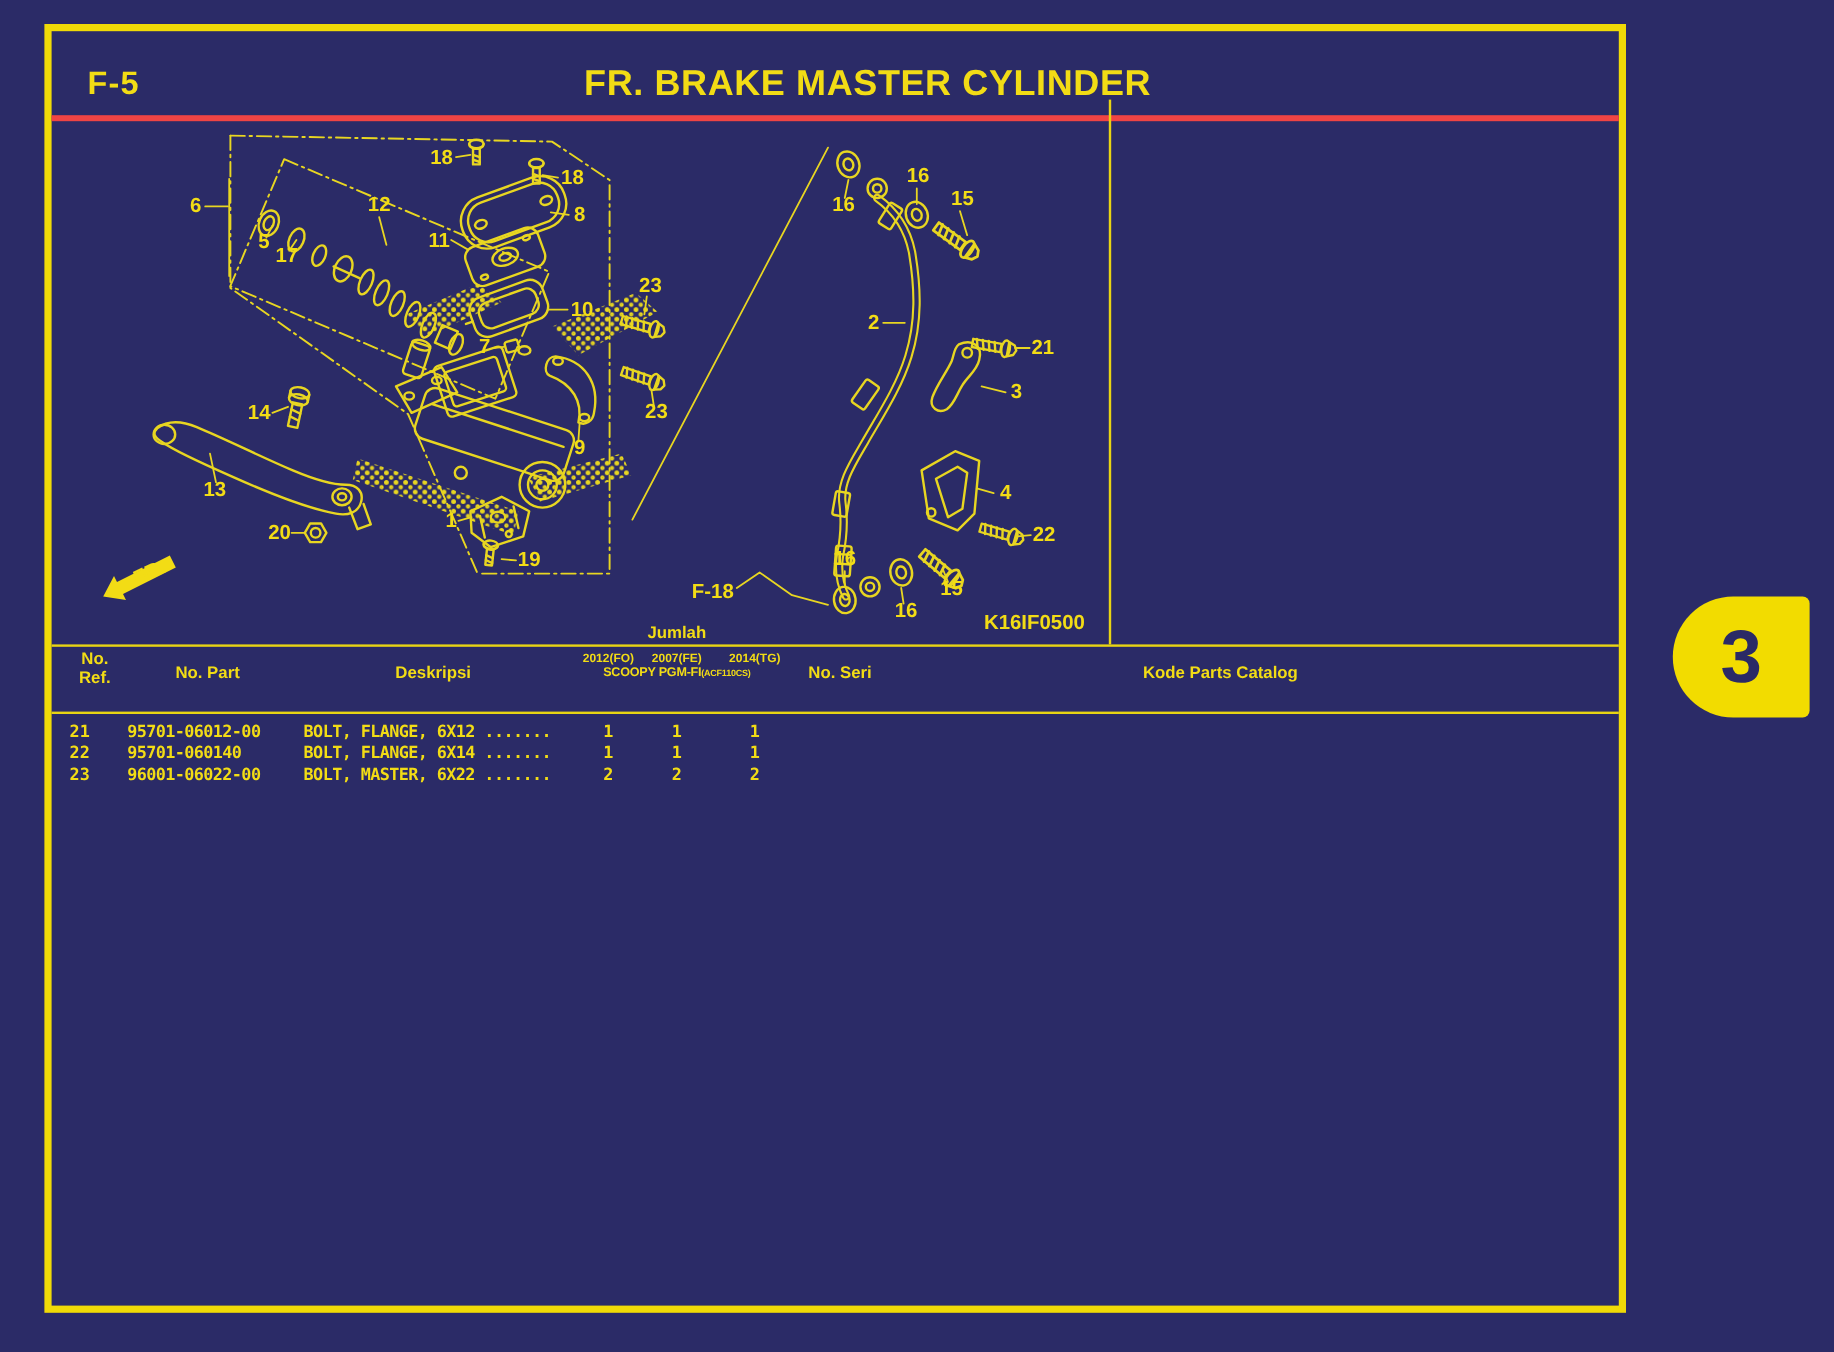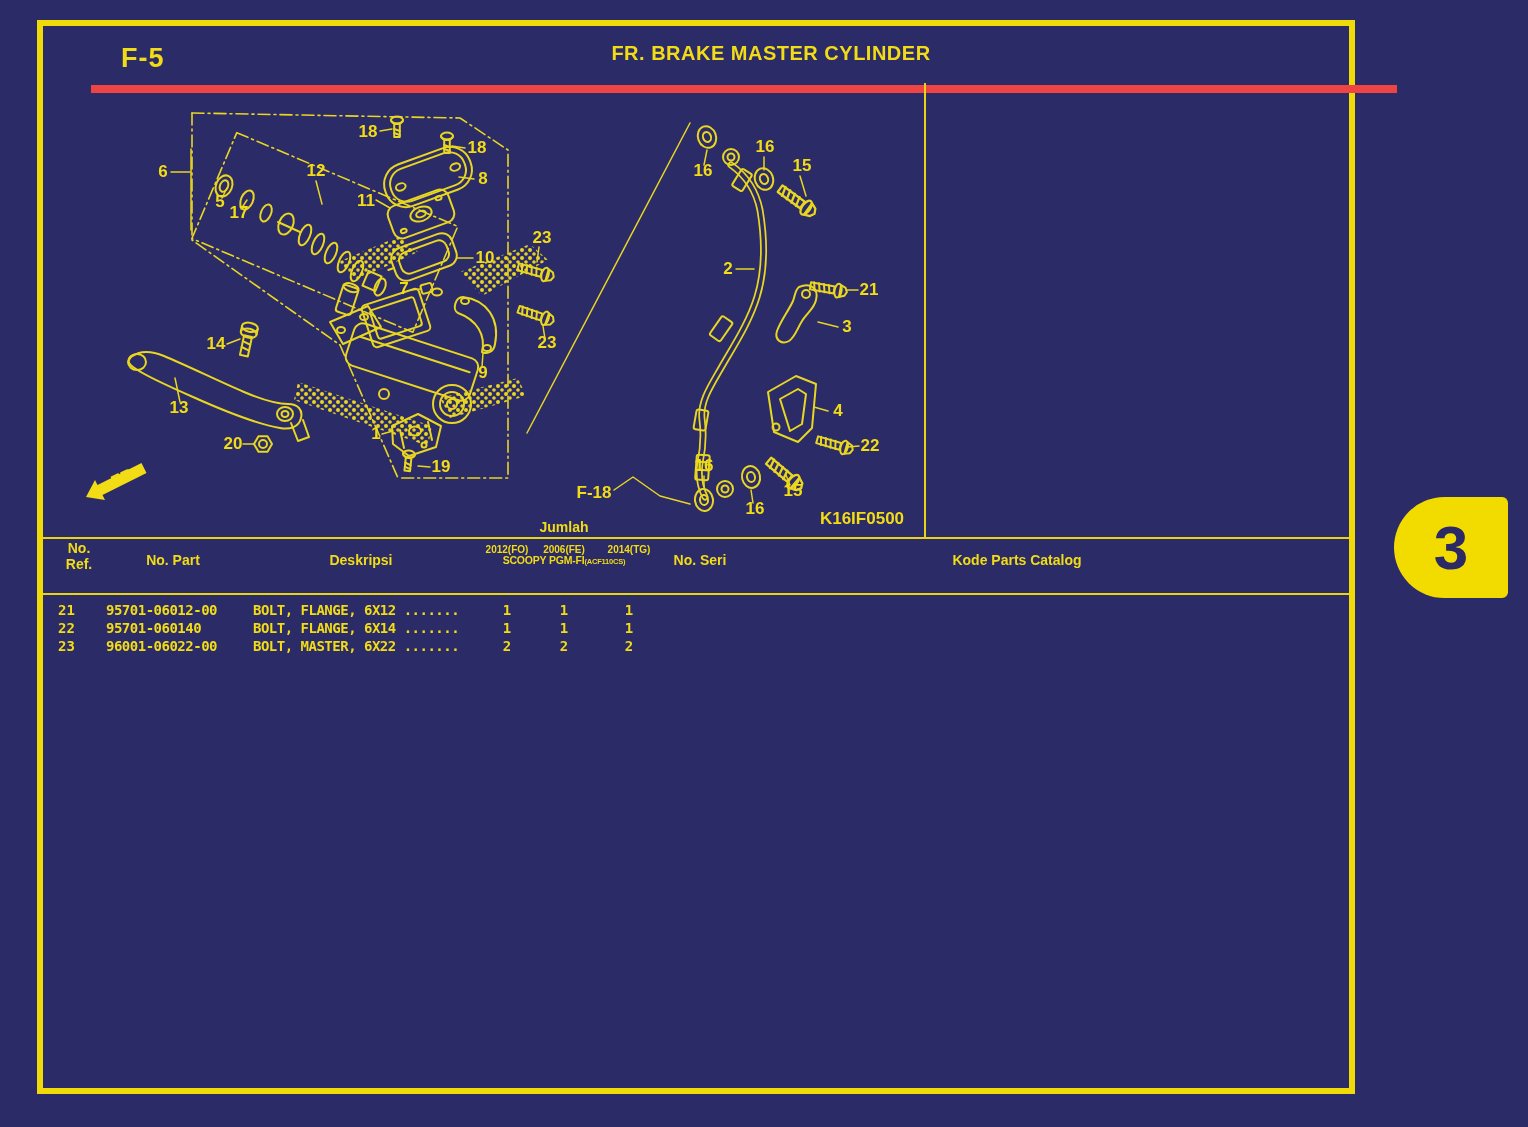--- a/index.html
+++ b/index.html
@@ -6,31 +6,30 @@
   body{
     width:1528px;height:1127px;position:relative;overflow:hidden;
     background:#2b2b67;
     font-family:"Liberation Sans",sans-serif;
   }
   .page{
     position:absolute;left:37px;top:20px;width:1306px;height:1062px;
     border:6px solid #f0da07;
   }
   .header{
-    position:absolute;left:0;top:5px;width:100%;height:54px;
-    border-bottom:8px solid #ef4444;
-    margin-left:48px;
+    position:absolute;left:0;top:16px;width:100%;height:54px;
+    border-bottom:5px solid #ef4444;
   }
   .page-code{
     position:absolute;left:30px;top:12px;
     font-weight:bold;font-size:27px;color:#f2dc15;letter-spacing:1px;
   }
   .page-title{
     position:absolute;left:350px;top:11px;width:660px;text-align:center;
-    font-weight:bold;font-size:20px;color:#f2dc15;letter-spacing:0.5px;
+    font-weight:bold;font-size:30px;color:#f2dc15;letter-spacing:0.5px;
   }
   .divider-v{position:absolute;left:881px;top:57px;width:2px;height:454px;background:#e8d414;}
   .tline{position:absolute;left:0;width:100%;height:2px;background:#e8d414;}
   .tline.top{top:511px;}
   .tline.bot{top:567px;}
   .hcell{position:absolute;color:#f2dc15;font-weight:bold;font-size:14px;text-align:center;}
   .h-noref{left:10px;top:514px;width:52px;line-height:16px;}
   .h-nopart{left:80px;top:526px;width:100px;}
   .h-desk{left:258px;top:526px;width:120px;}
   .h-jumlah{left:471px;top:493px;width:100px;font-size:14px;}
@@ -90,21 +89,21 @@
   <div class="hcell h-desk">Deskripsi</div>
   <div class="hcell h-jumlah">Jumlah</div>
   <div class="hcell h-scoopy">
     <span>SCOOPY PGM-FI</span><span class="h-code">(ACF110CS)</span>
   </div>
   <div class="hcell h-noseri">No. Seri</div>
   <div class="hcell h-kode">Kode Parts Catalog</div>
 
   <div id="year-cols">
       <span class="year-col" style="left: 424px;">2012(FO)</span>
-      <span class="year-col" style="left: 481px;">2006(FE)</span>
+      <span class="year-col" style="left: 481px;">2007(FE)</span>
       <span class="year-col" style="left: 546px;">2014(TG)</span>
     </div>
   <div id="table-rows">
       <div class="trow" style="top: 576px;">
         <span class="c-ref">21</span>
         <span class="c-part">95701-06012-00</span>
         <span class="c-desc">BOLT, FLANGE, 6X12 .......</span>
         <span class="c-qty" style="left: 444px;">1</span>
         <span class="c-qty" style="left: 501px;">1</span>
         <span class="c-qty" style="left: 566px;">1</span>

